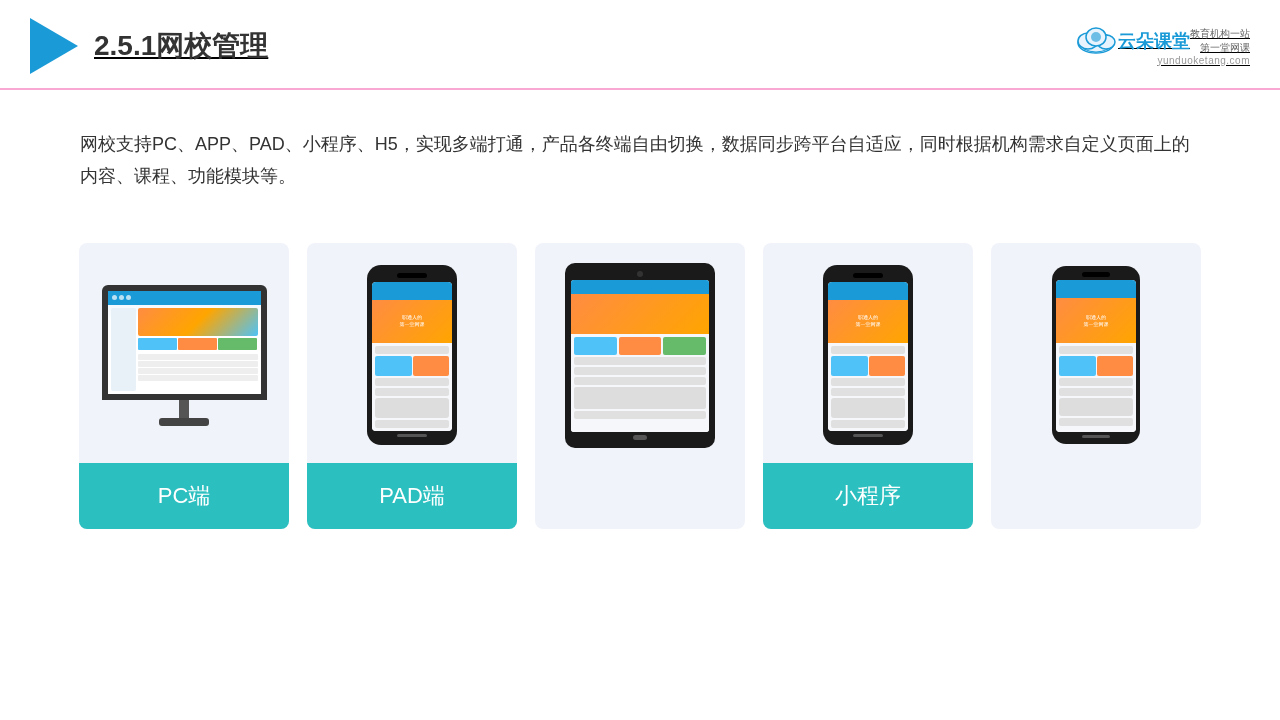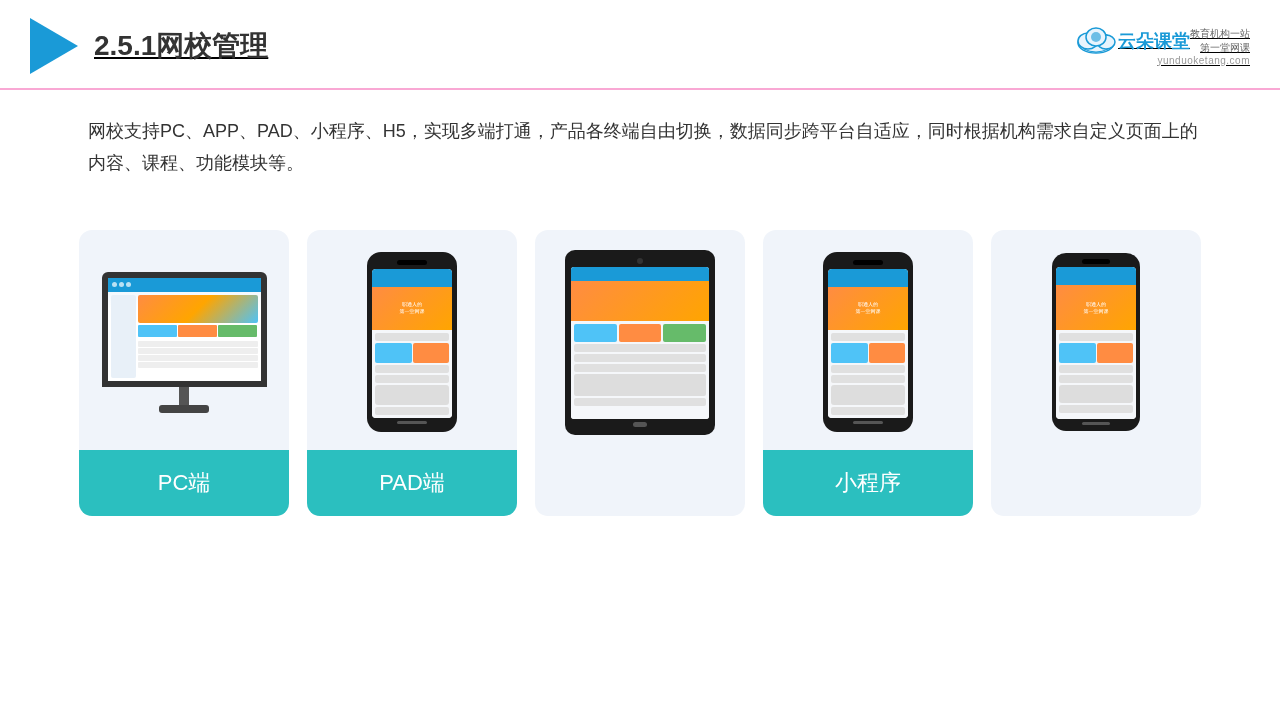--- a/index.html
+++ b/index.html
@@ -47,39 +47,38 @@
       font-weight: bold;
     }
     .brand-url {
       font-size: 10px;
       color: #999;
       letter-spacing: 0.5px;
     }
 
     
     .description {
-      padding: 25px 80px 10px 80px;
+      padding: 38px 80px 10px 80px;
       font-size: 18px;
       color: #333;
       line-height: 1.8;
-      margin-left: 8px;
     }
 
     
     .cards-section {
       display: flex;
       justify-content: center;
       gap: 18px;
       padding: 30px 60px 30px 60px;
       margin-top: 10px;
     }
 
     .card {
       background: #f0f4fa;
-      border-radius: 13px;
+      border-radius: 8px;
       width: 210px;
       display: flex;
       flex-direction: column;
       align-items: center;
       overflow: hidden;
     }
 
     .card-image-area {
       width: 100%;
       height: 220px;

